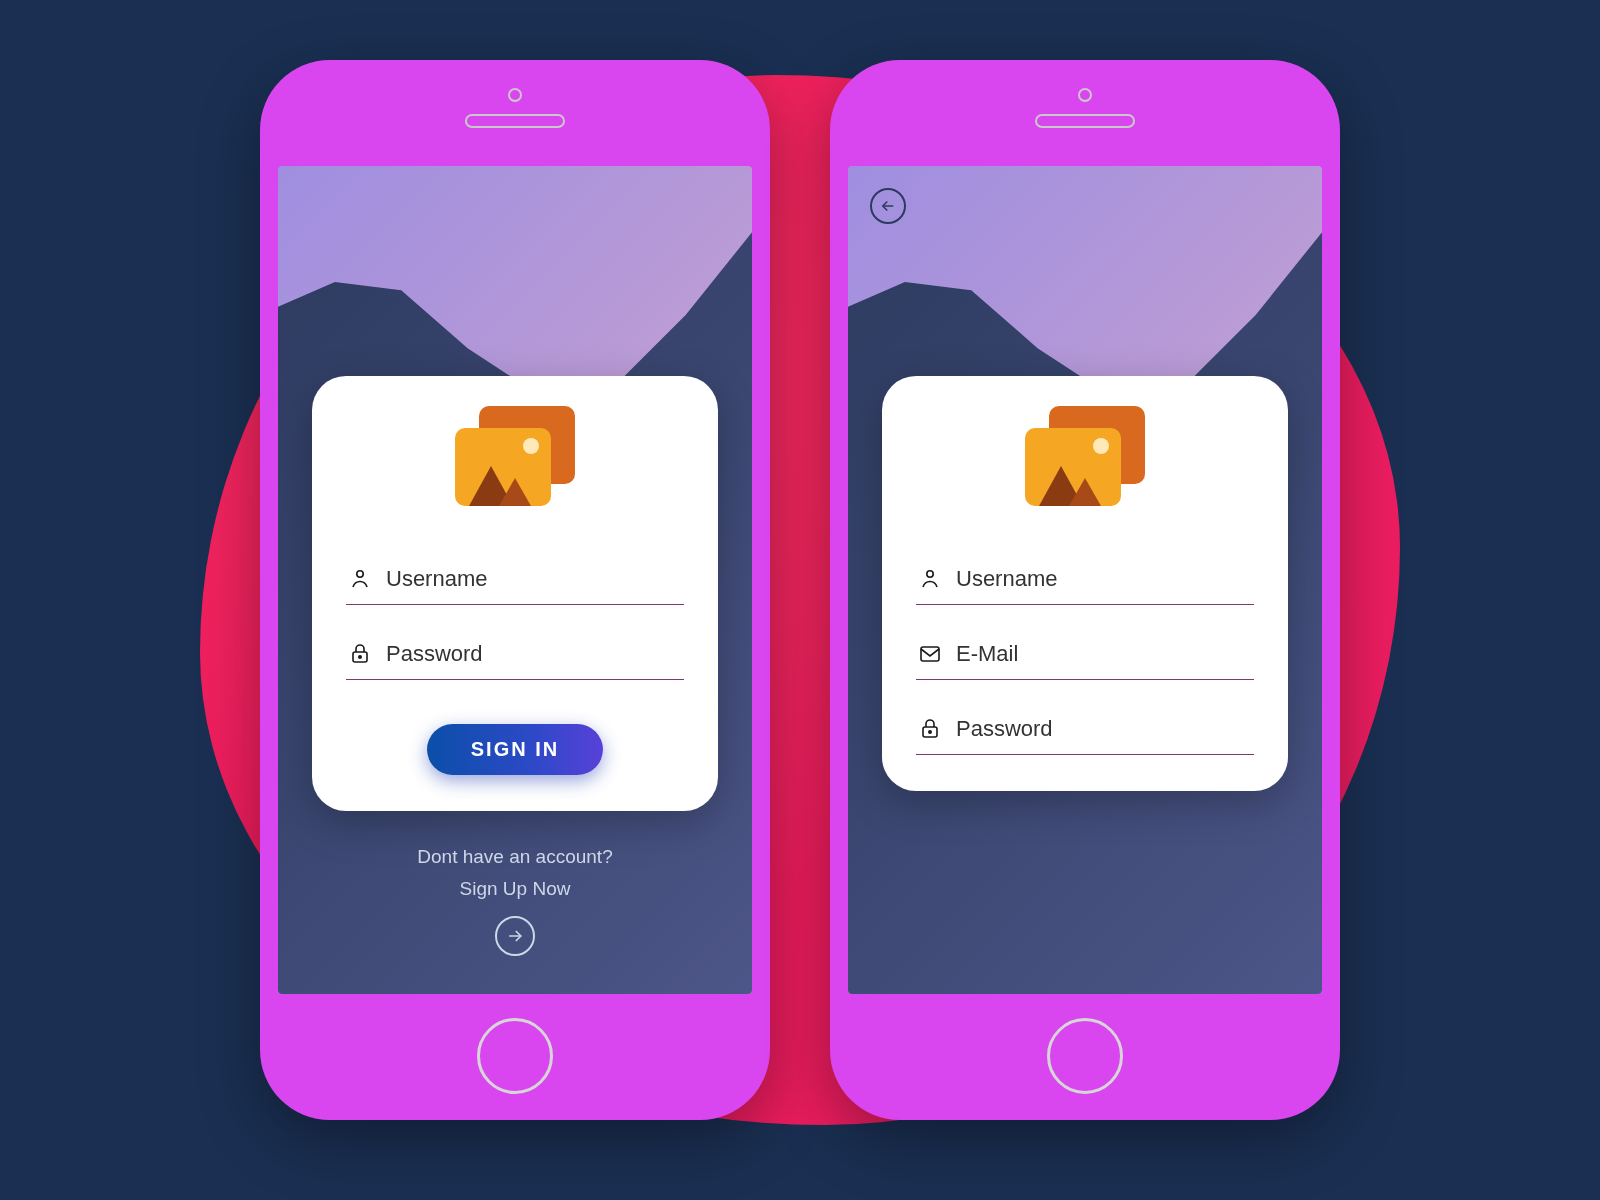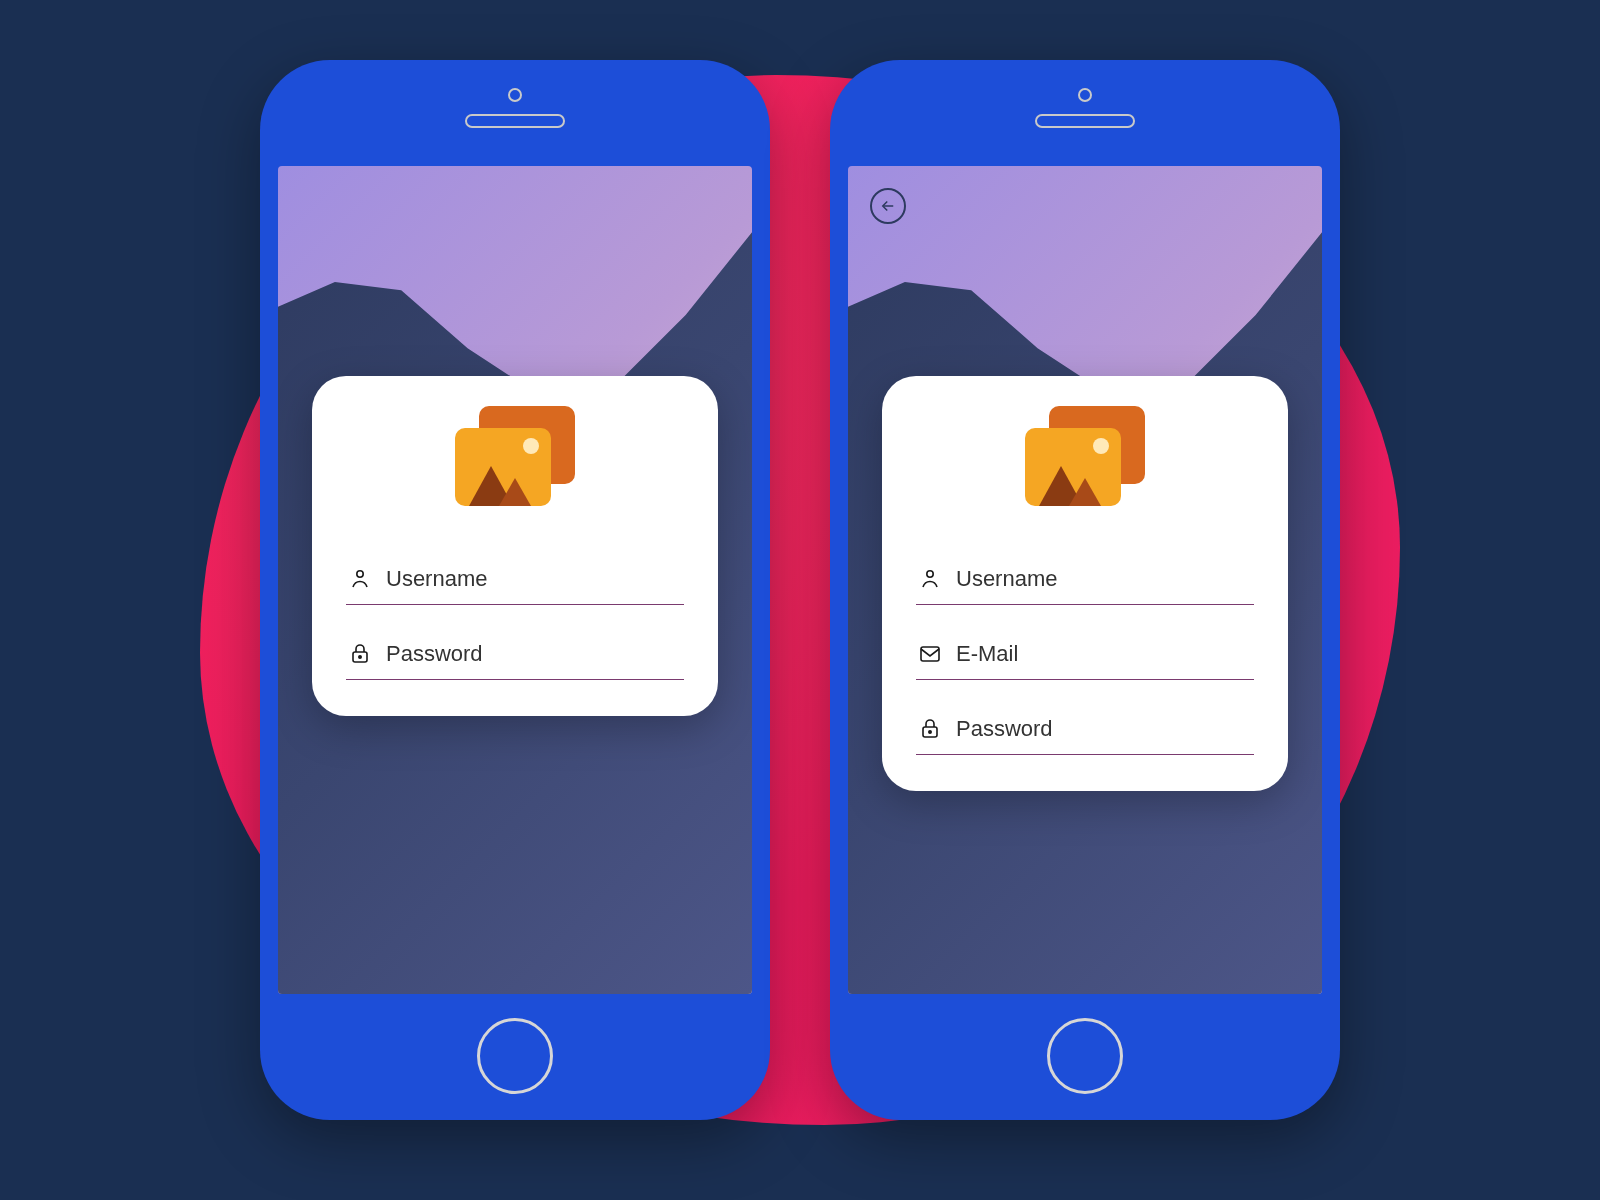--- a/index.html
+++ b/index.html
@@ -27,21 +27,21 @@
     top: 60px;
     left: 50%;
     transform: translateX(-50%);
     display: flex;
     gap: 60px;
     z-index: 1;
   }
   .phone {
     width: 510px;
     height: 1060px;
-    background: #1d4ed8;
+    background: #d946ef;
     border-radius: 70px;
     padding: 18px;
     box-shadow: 0 20px 60px rgba(0,0,0,0.35);
     position: relative;
   }
   .phone-top {
     position: absolute;
     top: 28px;
     left: 50%;
     transform: translateX(-50%);
@@ -264,22 +264,33 @@
 
         <div class="field">
           <svg viewBox="0 0 24 24">
               <rect x="5" y="10" width="14" height="10" rx="2"></rect>
               <path d="M8 10V7a4 4 0 0 1 8 0v3"></path>
               <circle cx="12" cy="15" r="1.2" fill="#1a1a1a"></circle>
             </svg>
           <input type="password" placeholder="Password" style="">
         </div>
 
+        <button class="pill-btn">SIGN IN</button>
       </div>
 
+      <div class="below below-signin">
+        <p>Dont have an account?</p>
+        <a href="#">Sign Up Now</a><br>
+        <span class="circle-arrow">
+          <svg viewBox="0 0 24 24">
+              <path d="M5 12h13"></path>
+              <path d="M13 6l6 6-6 6"></path>
+            </svg>
+        </span>
+      </div>
     </div>
     <div class="home-btn"></div>
   </div>
 
   <div class="phone">
     <div class="phone-top">
       <div class="camera-dot"></div>
       <div class="speaker-slot"></div>
     </div>
     <div class="screen">

